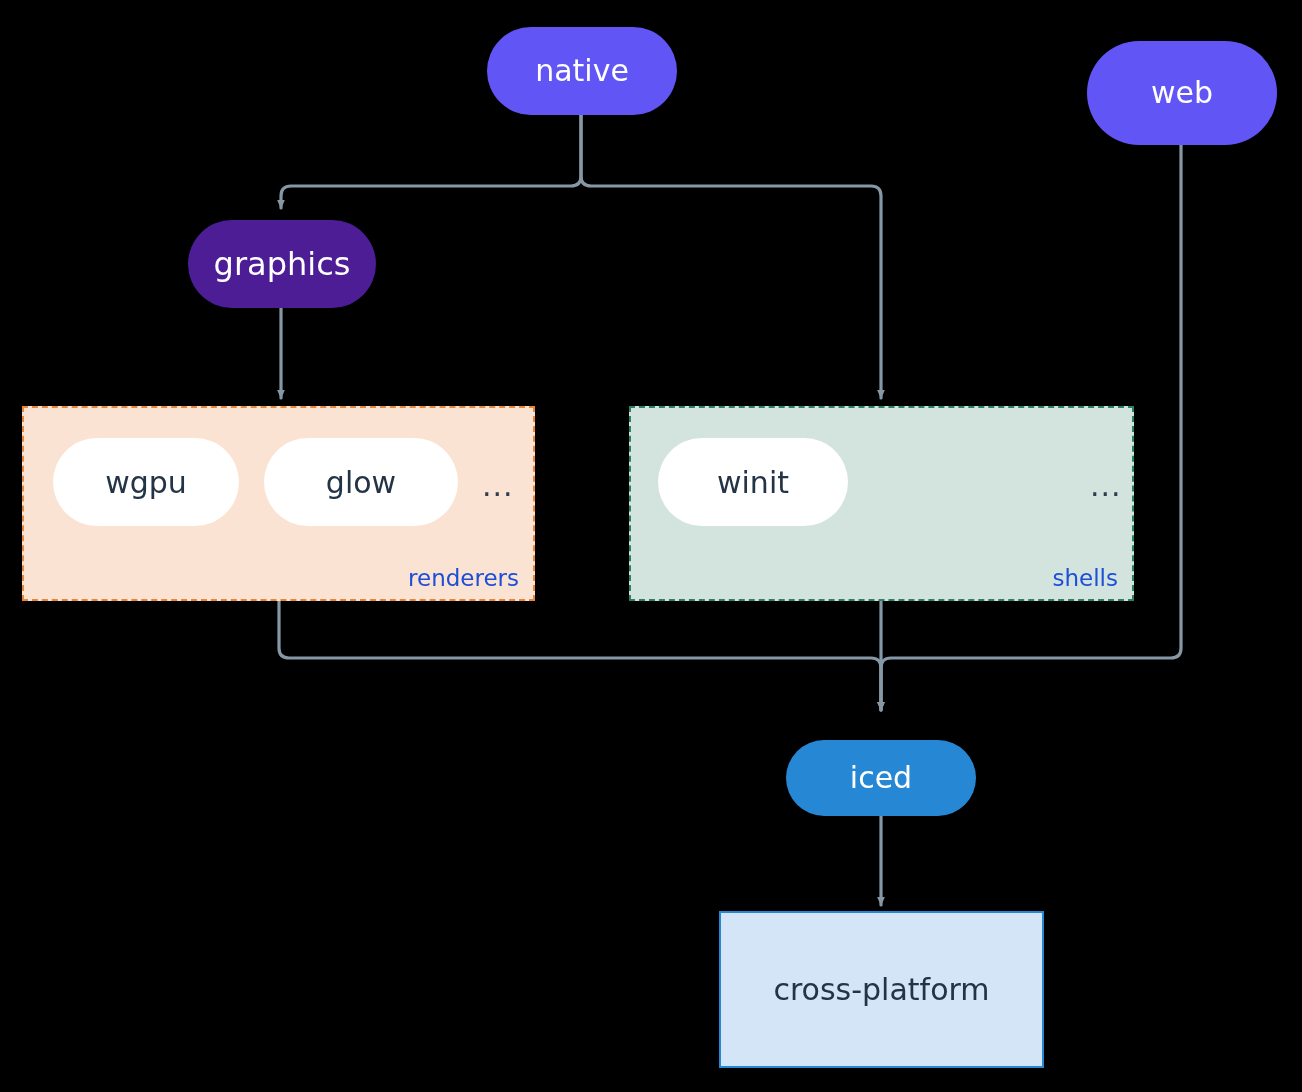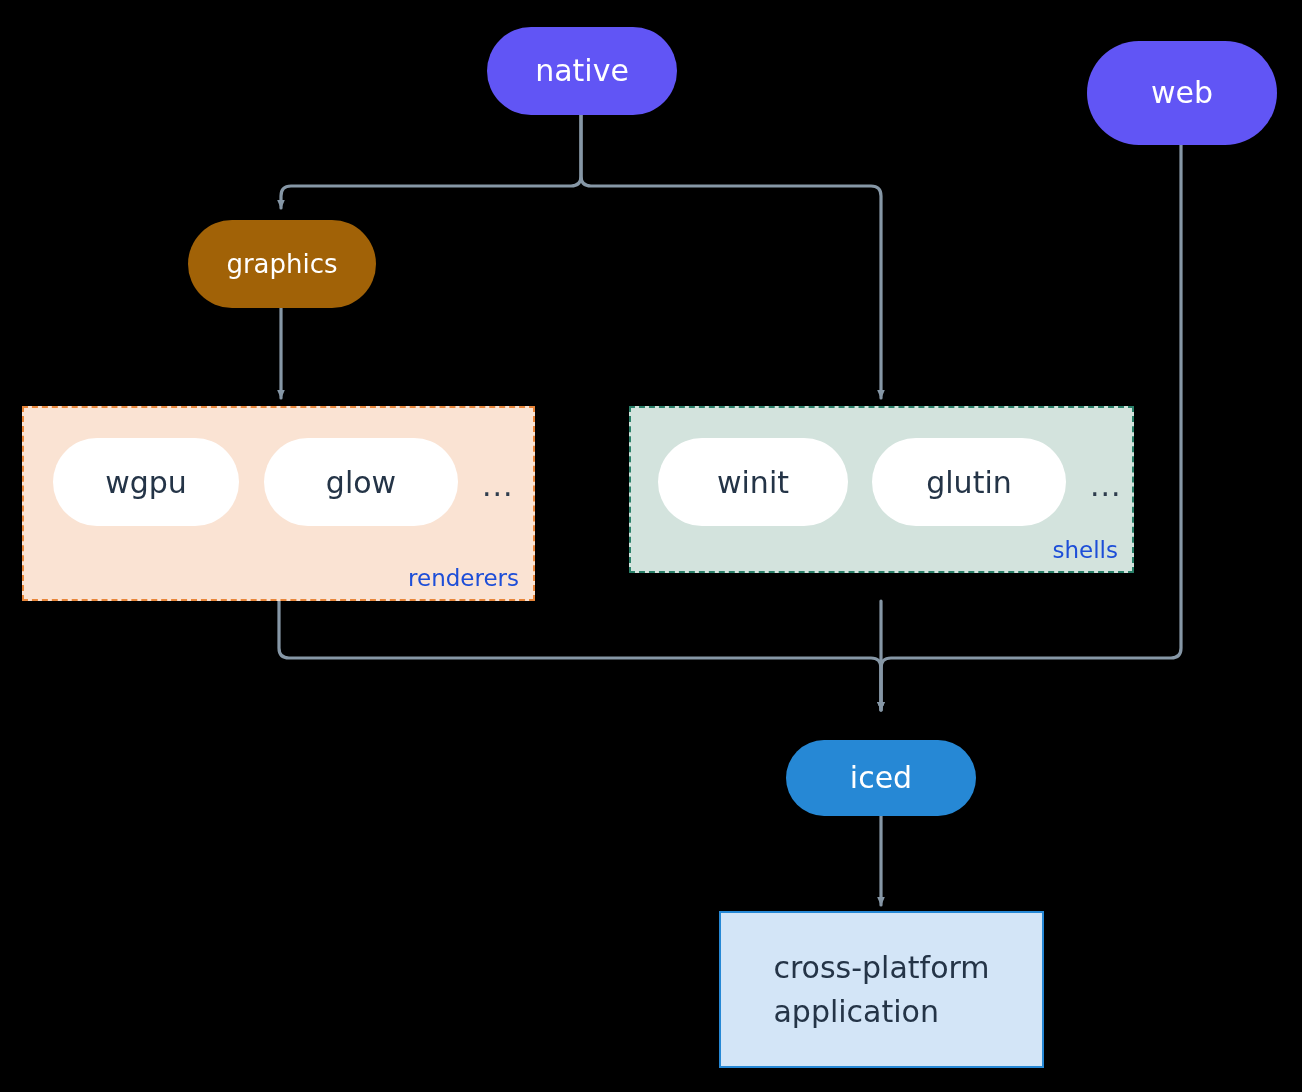--- a/index.html
+++ b/index.html
@@ -37,24 +37,24 @@
     line-height: 1.25;
   }
   
   .pill-purple {
     background: #6155F5;
     color: #ffffff;
     border-radius: 999px;
     font-size: 30px;
   }
   .pill-orange {
-    background: #a16207;
+    background: #4c1d95;
     color: #ffffff;
     border-radius: 999px;
-    font-size: 26px;
+    font-size: 32px;
   }
   .pill-blue {
     background: #2688D5;
     color: #ffffff;
     border-radius: 999px;
     font-size: 30px;
   }
   
   .group {
     position: absolute;
@@ -155,35 +155,31 @@
     <div class="leaf" style="left:240px; top:30px; width:194px; height:88px;">
       <span>glow</span>
     </div>
     <div class="leaf" style="left:29px; top:30px; width:186px; height:88px;">
       <span>wgpu</span>
     </div>
     <div class="ellipsis" style="left:458px; top:60px;">...</div>
     <div class="group-label">renderers</div>
   </div>
 
-  <div class="group group-shells" style="left:629px; top:406px; width:505px; height:167px;">
+  <div class="group group-shells" style="left:629px; top:406px; width:505px; height:195px;">
     <div class="leaf" style="left:27px; top:30px; width:190px; height:88px;">
       <span>winit</span>
-    </div>
-    <div class="leaf" style="left:241px; top:30px; width:194px; height:88px;">
-      <span>glutin</span>
     </div>
     <div class="ellipsis" style="left:459px; top:60px;">...</div>
     <div class="group-label">shells</div>
   </div>
 
   <div class="node pill-blue" style="left:786px; top:740px; width:190px; height:76px;">
     <span>iced</span>
   </div>
 
   <div class="rect-app" style="left:719px; top:911px; width:325px; height:157px;">
     <div>
       <span class="app-text">cross-platform</span>
-      <span class="app-text">application</span>
     </div>
   </div>
 
 </div>
 
 </body></html>

